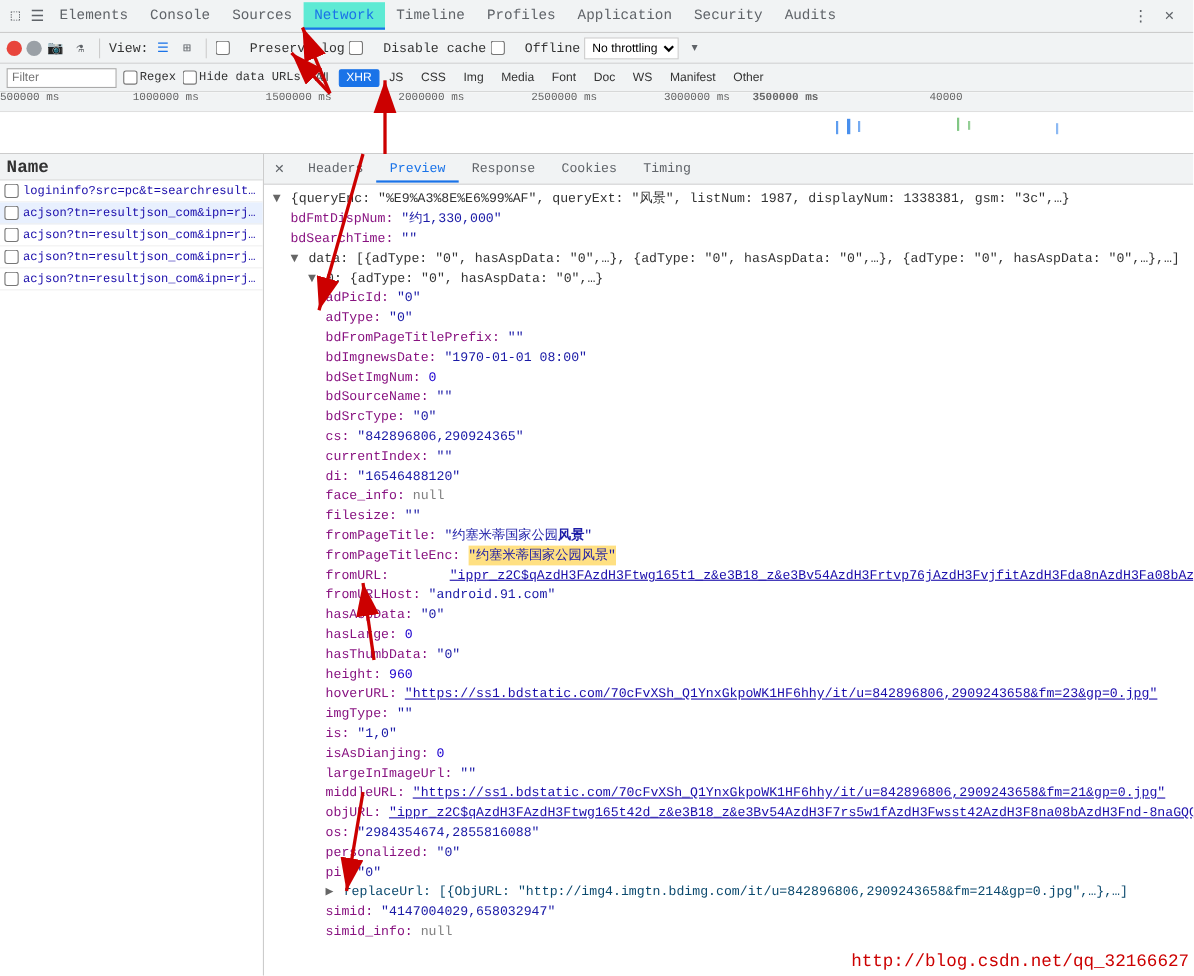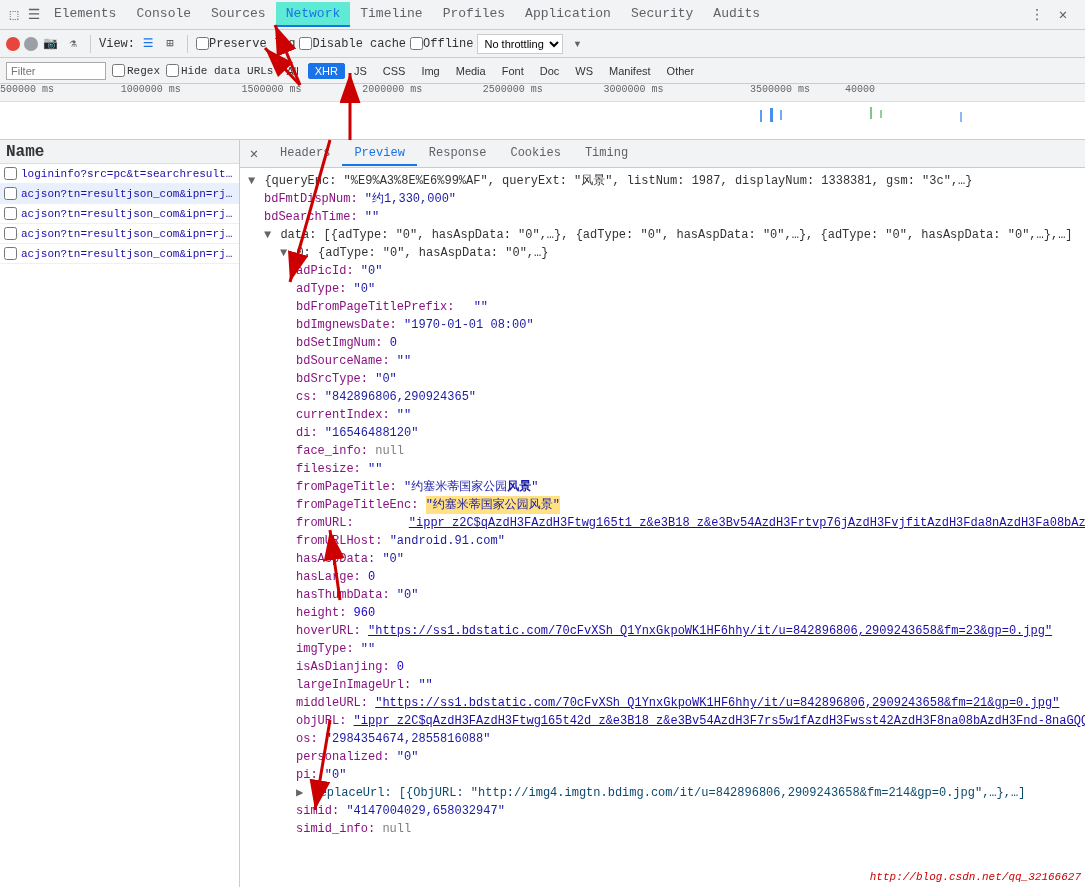--- a/index.html
+++ b/index.html
@@ -78,21 +78,21 @@
     .toolbar-btn.red { background: #e8453c; border-radius: 50%; width: 14px; height: 14px; }
     .toolbar-btn.gray { background: #9aa0a6; border-radius: 50%; width: 14px; height: 14px; }
     .toolbar-separator { width: 1px; height: 18px; background: #ccc; margin: 0 4px; }
     .toolbar-label {
       font-size: 12px;
       color: #333;
     }
     .toolbar-checkbox-group {
       display: flex;
       align-items: center;
-      gap: 0;
+      gap: 18px;
     }
     .toolbar-checkbox-group input { margin: 0; }
     .toolbar-select {
       font-size: 11px;
       border: 1px solid #ccc;
       background: #fff;
       padding: 1px 2px;
       height: 20px;
     }
 
@@ -280,22 +280,21 @@
     .json-expand { color: #666; cursor: pointer; margin-right: 2px; user-select: none; }
     .json-link { color: #1a0dab; text-decoration: underline; }
     .json-highlight { background: #ffe082; }
 
     
     .watermark {
       position: fixed;
       bottom: 4px;
       right: 4px;
       color: #cc0000;
-      font-size: 11px;
-      font-style: italic;
+      font-size: 16px;
       z-index: 9999;
       pointer-events: none;
       margin-left: 16px;
     }
 
     
     .json-viewer::-webkit-scrollbar { width: 8px; }
     .json-viewer::-webkit-scrollbar-track { background: #f1f1f1; }
     .json-viewer::-webkit-scrollbar-thumb { background: #c1c1c1; border-radius: 4px; }
 
@@ -380,21 +379,21 @@
 </div>
 
 <div class="timeline-area">
   <div class="timeline-ruler" id="timeline-ruler">
       <span class="timeline-ruler-mark" style="left: 0px;">500000 ms</span>
       <span class="timeline-ruler-mark" style="left: 120.714px;">1000000 ms</span>
       <span class="timeline-ruler-mark" style="left: 241.429px;">1500000 ms</span>
       <span class="timeline-ruler-mark" style="left: 362.143px;">2000000 ms</span>
       <span class="timeline-ruler-mark" style="left: 482.857px;">2500000 ms</span>
       <span class="timeline-ruler-mark" style="left: 603.571px;">3000000 ms</span>
-      <span class="timeline-ruler-mark" style="left: 750px;">3500000 ms</span>
+      <span class="timeline-ruler-mark" style="left: 684px; font-weight: bold;">3500000 ms</span>
       <span class="timeline-ruler-mark" style="left: 845px;">40000</span>
     </div>
   <div class="timeline-chart" id="timeline-chart">
 
     <div style="position:absolute; top:8px; left:760px; width:2px; height:12px; background:#1a73e8; opacity:0.7"></div>
     <div style="position:absolute; top:6px; left:770px; width:3px; height:14px; background:#1a73e8; opacity:0.8"></div>
     <div style="position:absolute; top:8px; left:780px; width:2px; height:10px; background:#1a73e8; opacity:0.6"></div>
     <div style="position:absolute; top:5px; left:870px; width:2px; height:12px; background:#4caf50; opacity:0.7"></div>
     <div style="position:absolute; top:8px; left:880px; width:2px; height:8px; background:#4caf50; opacity:0.6"></div>
     <div style="position:absolute; top:10px; left:960px; width:2px; height:10px; background:#1a73e8; opacity:0.5"></div>
@@ -443,40 +442,41 @@
         </div>
     </div>
     <div class="json-viewer" id="json-viewer">
     <div class="json-line" style="padding-left: 8px;"><span class="json-expand">▼ </span><span style="color: rgb(51, 51, 51);">{queryEnc: "%E9%A3%8E%E6%99%AF", queryExt: "风景", listNum: 1987, displayNum: 1338381, gsm: "3c",…}</span></div>
         <div class="json-line" style="padding-left: 24px;"><span class="json-key">bdFmtDispNum: </span><span class="json-string">"约1,330,000"</span></div>
         <div class="json-line" style="padding-left: 24px;"><span class="json-key">bdSearchTime: </span><span class="json-string">""</span></div>
         <div class="json-line" style="padding-left: 24px;"><span class="json-expand">▼ </span><span style="color: rgb(51, 51, 51);">data: [{adType: "0", hasAspData: "0",…}, {adType: "0", hasAspData: "0",…}, {adType: "0", hasAspData: "0",…},…]</span></div>
         <div class="json-line" style="padding-left: 40px;"><span class="json-expand">▼ </span><span style="color: rgb(51, 51, 51);">0: {adType: "0", hasAspData: "0",…}</span></div>
         <div class="json-line" style="padding-left: 56px;"><span class="json-key">adPicId: </span><span class="json-string">"0"</span></div>
         <div class="json-line" style="padding-left: 56px;"><span class="json-key">adType: </span><span class="json-string">"0"</span></div>
-        <div class="json-line" style="padding-left: 56px; gap: 12px;"><span class="json-key">bdFromPageTitlePrefix: </span><span class="json-string">""</span></div>
+        <div class="json-line" style="padding-left: 56px;"><span class="json-key">bdFromPageTitlePrefix: </span><span class="json-string">""</span></div>
         <div class="json-line" style="padding-left: 56px;"><span class="json-key">bdImgnewsDate: </span><span class="json-string">"1970-01-01 08:00"</span></div>
         <div class="json-line" style="padding-left: 56px;"><span class="json-key">bdSetImgNum: </span><span class="json-number">0</span></div>
         <div class="json-line" style="padding-left: 56px;"><span class="json-key">bdSourceName: </span><span class="json-string">""</span></div>
         <div class="json-line" style="padding-left: 56px;"><span class="json-key">bdSrcType: </span><span class="json-string">"0"</span></div>
         <div class="json-line" style="padding-left: 56px;"><span class="json-key">cs: </span><span class="json-string">"842896806,290924365"</span></div>
         <div class="json-line" style="padding-left: 56px;"><span class="json-key">currentIndex: </span><span class="json-string">""</span></div>
         <div class="json-line" style="padding-left: 56px;"><span class="json-key">di: </span><span class="json-string">"16546488120"</span></div>
         <div class="json-line" style="padding-left: 56px;"><span class="json-key">face_info: </span><span class="json-null">null</span></div>
         <div class="json-line" style="padding-left: 56px;"><span class="json-key">filesize: </span><span class="json-string">""</span></div>
         <div class="json-line" style="padding-left: 56px;"><span class="json-key">fromPageTitle: </span><span class="json-string">"约塞米蒂国家公园<strong>风景</strong>"</span></div>
         <div class="json-line" style="padding-left: 56px;"><span class="json-key">fromPageTitleEnc: </span><span class="json-string json-highlight">"约塞米蒂国家公园风景"</span></div>
         <div class="json-line" style="padding-left: 56px; gap: 48px;"><span class="json-key">fromURL: </span><span class="json-link">"ippr_z2C$qAzdH3FAzdH3Ftwg165t1_z&amp;e3B18_z&amp;e3Bv54AzdH3Frtvp76jAzdH3FvjfitAzdH3Fda8nAzdH3Fa08bAzdH3Fd8cl8c19_z&amp;e</span></div>
         <div class="json-line" style="padding-left: 56px;"><span class="json-key">fromURLHost: </span><span class="json-string">"android.91.com"</span></div>
         <div class="json-line" style="padding-left: 56px;"><span class="json-key">hasAspData: </span><span class="json-string">"0"</span></div>
         <div class="json-line" style="padding-left: 56px;"><span class="json-key">hasLarge: </span><span class="json-number">0</span></div>
         <div class="json-line" style="padding-left: 56px;"><span class="json-key">hasThumbData: </span><span class="json-string">"0"</span></div>
         <div class="json-line" style="padding-left: 56px;"><span class="json-key">height: </span><span class="json-number">960</span></div>
         <div class="json-line" style="padding-left: 56px;"><span class="json-key">hoverURL: </span><span class="json-link">"https://ss1.bdstatic.com/70cFvXSh_Q1YnxGkpoWK1HF6hhy/it/u=842896806,2909243658&amp;fm=23&amp;gp=0.jpg"</span></div>
         <div class="json-line" style="padding-left: 56px;"><span class="json-key">imgType: </span><span class="json-string">""</span></div>
+        <div class="json-line" style="padding-left: 56px;"><span class="json-key">is: </span><span class="json-string">"1,0"</span></div>
         <div class="json-line" style="padding-left: 56px;"><span class="json-key">isAsDianjing: </span><span class="json-number">0</span></div>
         <div class="json-line" style="padding-left: 56px;"><span class="json-key">largeInImageUrl: </span><span class="json-string">""</span></div>
         <div class="json-line" style="padding-left: 56px;"><span class="json-key">middleURL: </span><span class="json-link">"https://ss1.bdstatic.com/70cFvXSh_Q1YnxGkpoWK1HF6hhy/it/u=842896806,2909243658&amp;fm=21&amp;gp=0.jpg"</span></div>
         <div class="json-line" style="padding-left: 56px;"><span class="json-key">objURL: </span><span class="json-link">"ippr_z2C$qAzdH3FAzdH3Ftwg165t42d_z&amp;e3B18_z&amp;e3Bv54AzdH3F7rs5w1fAzdH3Fwsst42AzdH3F8na08bAzdH3Fnd-8naGQQ8c8_z&amp;e3B3r2"</span></div>
         <div class="json-line" style="padding-left: 56px;"><span class="json-key">os: </span><span class="json-string">"2984354674,2855816088"</span></div>
         <div class="json-line" style="padding-left: 56px;"><span class="json-key">personalized: </span><span class="json-string">"0"</span></div>
         <div class="json-line" style="padding-left: 56px;"><span class="json-key">pi: </span><span class="json-string">"0"</span></div>
         <div class="json-line" style="padding-left: 56px;"><span class="json-expand">▶ </span><span style="color: #0c4a6e;">replaceUrl: [{ObjURL: "http://img4.imgtn.bdimg.com/it/u=842896806,2909243658&amp;fm=214&amp;gp=0.jpg",…},…]</span></div>
         <div class="json-line" style="padding-left: 56px;"><span class="json-key">simid: </span><span class="json-string">"4147004029,658032947"</span></div>
         <div class="json-line" style="padding-left: 56px;"><span class="json-key">simid_info: </span><span class="json-null">null</span></div>

